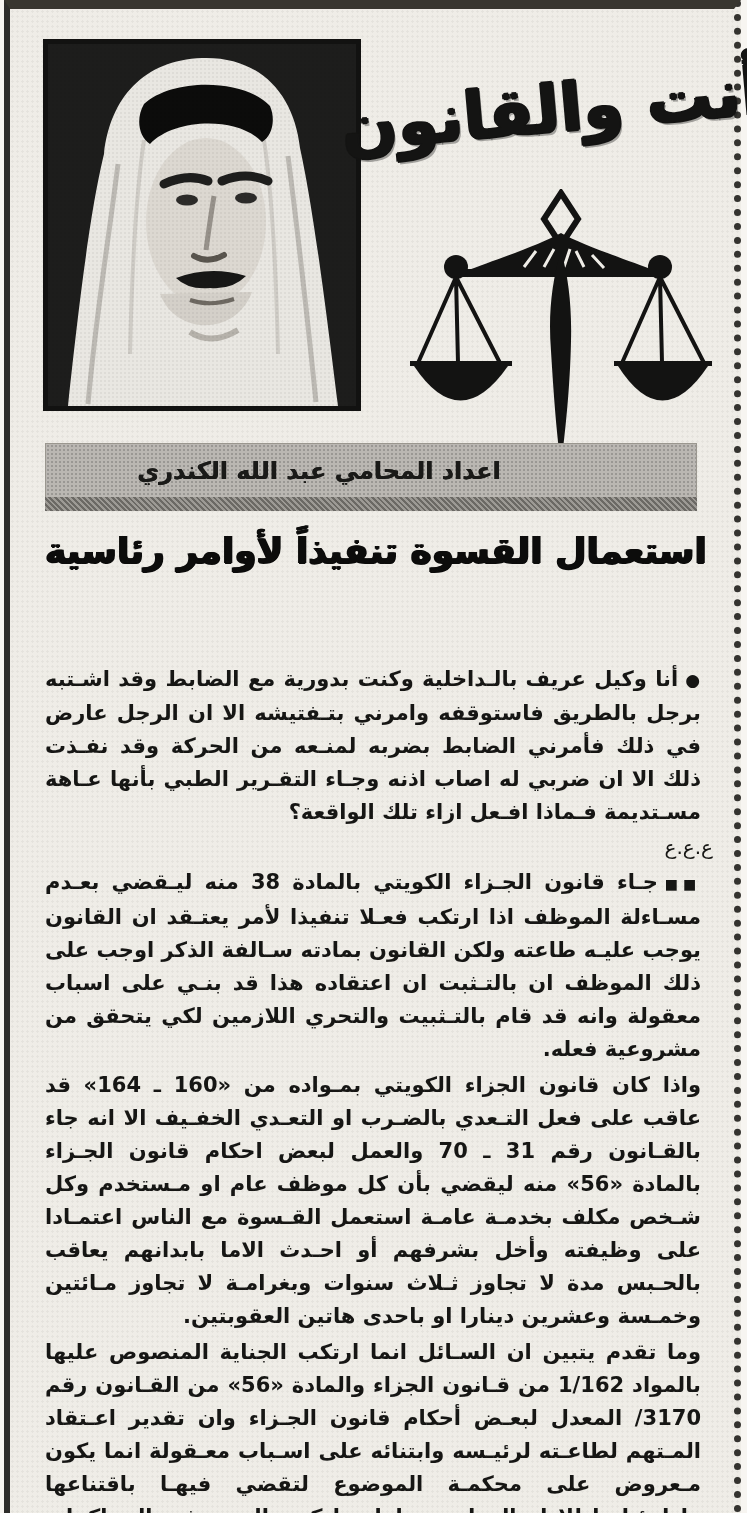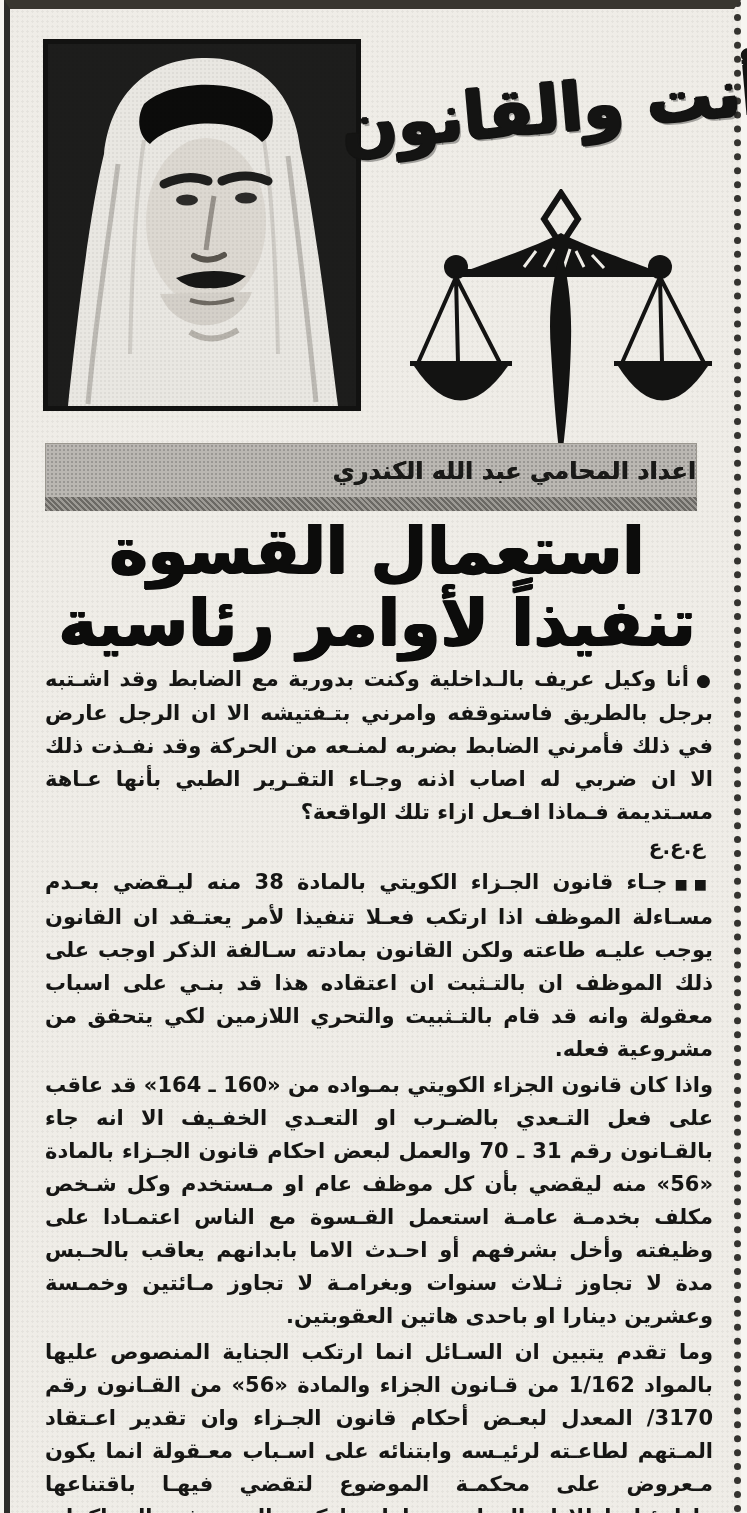--- a/index.html
+++ b/index.html
@@ -38,55 +38,55 @@
   
   .scales{position:absolute;left:394px;top:180px;width:308px;height:278px;}
   
   .strip{
     position:absolute;left:35px;top:434px;width:652px;height:55px;
     background:
       radial-gradient(rgba(40,40,40,.22) 1px, transparent 1.2px),
       #bab7b2;
     background-size:4px 4px;
     border:1px solid #9a978f;box-sizing:border-box;
-    display:flex;align-items:center;justify-content:flex-start;
-    padding-left:120px;direction:rtl;
+    display:flex;align-items:center;justify-content:flex-end;
+    padding-left:91px;direction:rtl;
   }
   .strip-text{
     font-size:24px;font-weight:bold;color:#1a1a18;
     text-shadow:.5px 0 0 #1a1a18;
     white-space:nowrap;
   }
   .strip-shadow{
     position:absolute;left:35px;top:488px;width:652px;height:14px;
     background:
       repeating-linear-gradient(45deg, rgba(0,0,0,.25) 0 2px, rgba(255,255,255,.12) 2px 4px),
       #8f8c86;
   }
   
   .headline{
     position:absolute;left:35px;top:506px;width:664px;
-    direction:rtl;text-align:center;color:#0c0c0b;
-    font-size:65px;font-weight:bold;line-height:72px;
+    direction:rtl;text-align:left;color:#0c0c0b;
+    font-size:36px;font-weight:bold;line-height:72px;
     text-shadow:1px 0 0 #0c0c0b,-1px 0 0 #0c0c0b,0 .8px 0 #0c0c0b;
   }
   .headline span{display:block;}
   
   .body{
     position:absolute;left:35px;top:654px;width:668px;
     direction:rtl;color:#161614;
     font-size:21px;font-weight:bold;line-height:33px;
     text-align:justify;
   }
-  .body p{margin:0 0 3px 0;}
+  .body p{margin:0 12px 3px 0;}
   .q-marker{font-size:17px;margin-left:7px;}
   .a-marker{font-size:14px;letter-spacing:2px;margin-left:7px;}
   .initials{
-    text-align:right;font-size:20px;font-weight:bold;
-    margin:0 8px 4px 0;line-height:30px;
+    text-align:right;font-size:20px;font-weight:normal;
+    margin:0 0 4px 0;line-height:30px;
   }
 </style>
 </head>
 <body>
 
 <div class="frame">
 
   <div class="photo">
     <svg viewBox="0 0 308 362">
       <defs>

